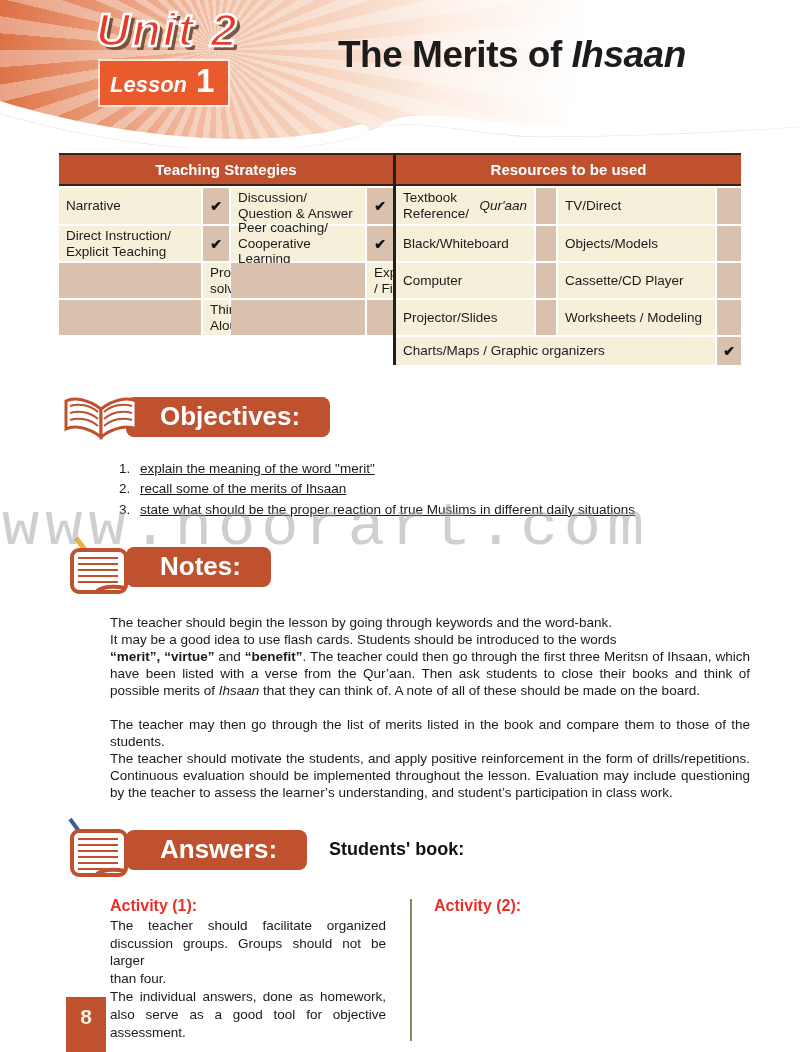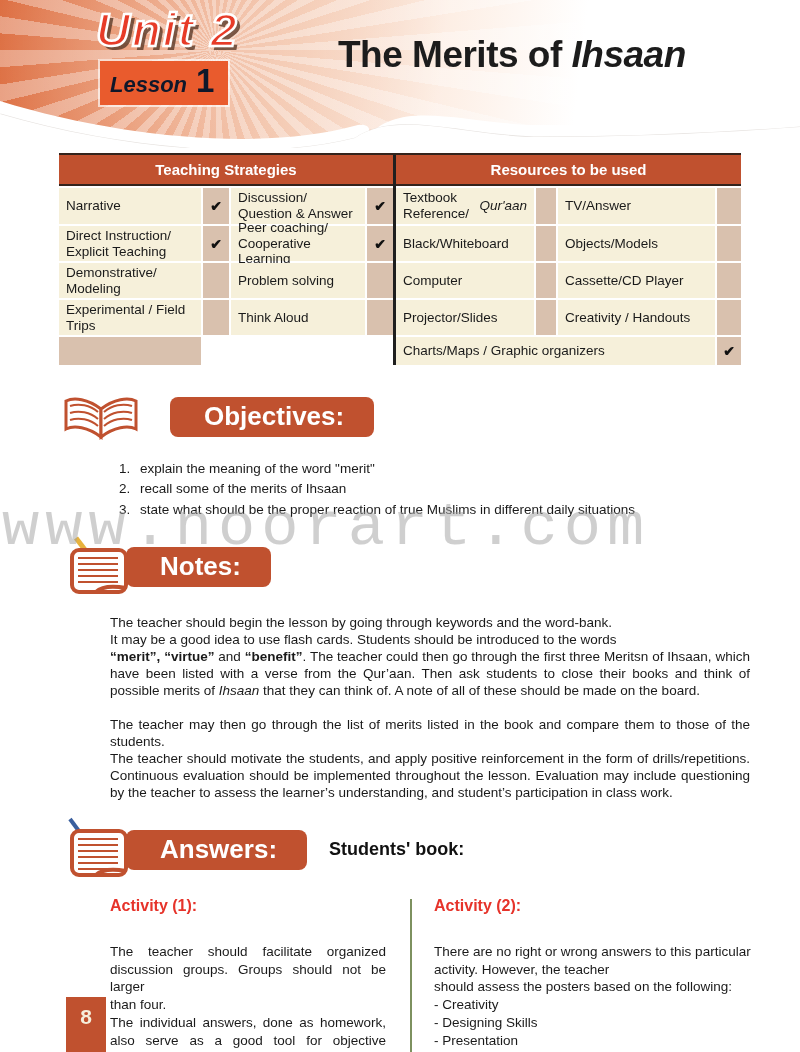--- a/index.html
+++ b/index.html
@@ -23,21 +23,21 @@
   }
   .hero-curve { position:absolute; left:0; bottom:0; width:800px; height:150px; }
   .unit-block { position:absolute; left:60px; top:2px;margin-left:36px; }
   .unit-text {
     font-size:47px; font-weight:bold; font-style:italic; color:#e73b28;
     -webkit-text-stroke:2.5px #ffffff; letter-spacing:2px;
     text-shadow:4px 4px 0 rgba(90,58,40,0.80);
   }
   .lesson-badge {
     display:inline-flex; align-items:baseline; gap:9px; margin:4px 0 0 4px;
-    background:#e95b2d; color:#0f172a; padding:1px 14px 5px 10px;
+    background:#e95b2d; color:#ffffff; padding:1px 14px 5px 10px;
     box-shadow:0 0 0 2px rgba(255,255,255,0.65);
   }
   .lesson-word { font-size:22px; font-weight:bold; font-style:italic; }
   .lesson-num  { font-size:33px; font-weight:bold; }
   .page-title {
     position:absolute; left:338px; top:34px; font-size:37px; font-weight:bold;
     color:#1c1c1c; letter-spacing:-0.5px; white-space:nowrap;
   }
   .page-title .it { font-style:italic; }
 
@@ -58,39 +58,39 @@
   .c .it { font-style:italic; }
 
   
   .section-head { display:flex; align-items:center; margin-left:62px; position:relative; }
   .head-icon { flex:0 0 auto; margin-right:-14px; position:relative; z-index:2; }
   .banner { background:#c0512f; color:#ffffff; font-weight:bold; font-size:26px;
             height:40px; line-height:38px; padding:0 30px 0 34px; border-radius:8px; }
   .side-text { margin-left:22px; font-weight:bold; font-size:18px; color:#111; }
 
   
-  .objectives-head { margin-top:22px;gap:44px; }
+  .objectives-head { margin-top:22px; }
   .objectives-list { margin:12px 0 0 108px; padding-left:26px; font-size:13.5px;
                      line-height:1.5; color:#1a1a1a; }
-  .objectives-list li { padding-left:6px; }
+  .objectives-list li { padding-left:6px;text-decoration:underline; }
 
   
   .notes-head { margin-top:14px; }
   .notes-body { margin:14px 44px 0 110px; width:640px; font-size:13.5px;
                 line-height:1.26; text-align:justify; }
   .notes-body .para + .para { margin-top:17px; }
   .b { font-weight:bold; } .i { font-style:italic; }
 
   
   .answers-head { margin-top:16px; }
   .answers-cols { display:flex; margin:14px 0 0 110px; }
   .col-left  { width:276px; }
   .col-right { width:336px; }
   .vdivider  { width:2px; background:#7d915f; margin:2px 22px 0 24px; align-self:stretch; }
-  .activity-h { color:#e6332a; font-weight:bold; font-size:16px; margin-bottom:28px; }
+  .activity-h { color:#e6332a; font-weight:bold; font-size:16px; margin-bottom:2px; }
   .activity-t { font-size:13.5px; line-height:1.32; }
   .col-left .activity-t { text-align:justify; }
 
   
   .watermark { position:absolute; top:492px; left:2px; width:798px; z-index:6;
     font-family:"Liberation Mono", monospace; font-size:62px; letter-spacing:6px;
     color:rgba(160,160,160,0.50); white-space:nowrap; pointer-events:none; }
   .page-num { position:absolute; left:66px; bottom:0; width:40px; height:55px;
     background:#c0512f; color:#f5eedb; font-size:21px; font-weight:bold;
     text-align:center; padding-top:8px; }
@@ -127,57 +127,56 @@
       <div class="c">Narrative</div>
       <div class="k">✔</div>
       <div class="c">Discussion/ Question &amp; Answer</div>
       <div class="k">✔</div>
 
       <div class="c">Direct Instruction/ Explicit Teaching</div>
       <div class="k">✔</div>
       <div class="c">Peer coaching/ Cooperative Learning</div>
       <div class="k">✔</div>
 
-      <div class="c">Demonstrative/ Modeling</div>
       <div class="k"></div>
       <div class="c">Problem solving</div>
       <div class="k"></div>
 
       <div class="c">Experimental / Field Trips</div>
       <div class="k"></div>
       <div class="c">Think Aloud</div>
       <div class="k"></div>
 
       <div class="k"></div>
     </div>
 
     <div class="half r">
       <div class="hcell">Resources to be used</div>
 
       <div class="c">
           <span>Textbook Reference/</span>
           <span class="it">Qur'aan</span>
         </div>
       <div class="k"></div>
-      <div class="c">TV/Answer</div>
+      <div class="c">TV/Direct</div>
       <div class="k"></div>
 
       <div class="c">Black/Whiteboard</div>
       <div class="k"></div>
       <div class="c">Objects/Models</div>
       <div class="k"></div>
 
       <div class="c">Computer</div>
       <div class="k"></div>
       <div class="c">Cassette/CD Player</div>
       <div class="k"></div>
 
       <div class="c">Projector/Slides</div>
       <div class="k"></div>
-      <div class="c">Creativity / Handouts</div>
+      <div class="c">Worksheets / Modeling</div>
       <div class="k"></div>
 
       <div class="c span3">Charts/Maps / Graphic organizers</div>
       <div class="k">✔</div>
     </div>
   </div>
 
   <section>
     <div class="section-head objectives-head">
       <span class="head-icon">
@@ -243,27 +242,20 @@
         <div class="activity-h">Activity (1):</div>
         <div class="activity-t">
           <span>The teacher should facilitate organized discussion groups. Groups should not be larger</span><br>
           <span>than four.</span><br>
           <span>The individual answers, done as homework, also serve as a good tool for objective assessment.</span>
         </div>
       </div>
       <div class="vdivider"></div>
       <div class="col-right">
         <div class="activity-h">Activity (2):</div>
-        <div class="activity-t">
-          <span>There are no right or wrong answers to this particular activity. However, the teacher</span><br>
-          <span>should assess the posters based on the following:</span>
-          <div>- Creativity</div>
-          <div>- Designing Skills</div>
-          <div>- Presentation</div>
-        </div>
       </div>
     </div>
   </section>
 
   <div class="watermark">www.noorart.com</div>
   <div class="page-num">8</div>
 
 </div>
 
 </body></html>

